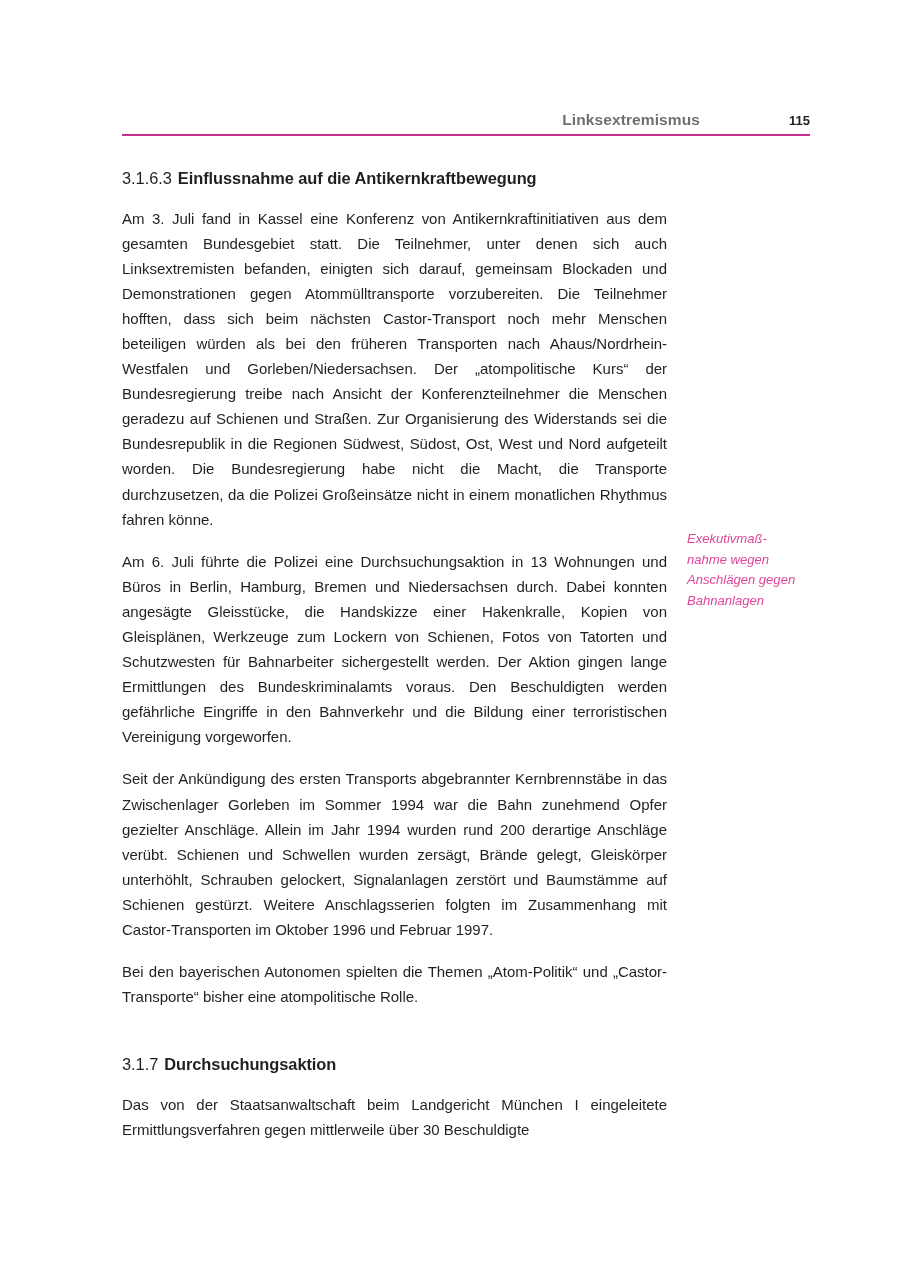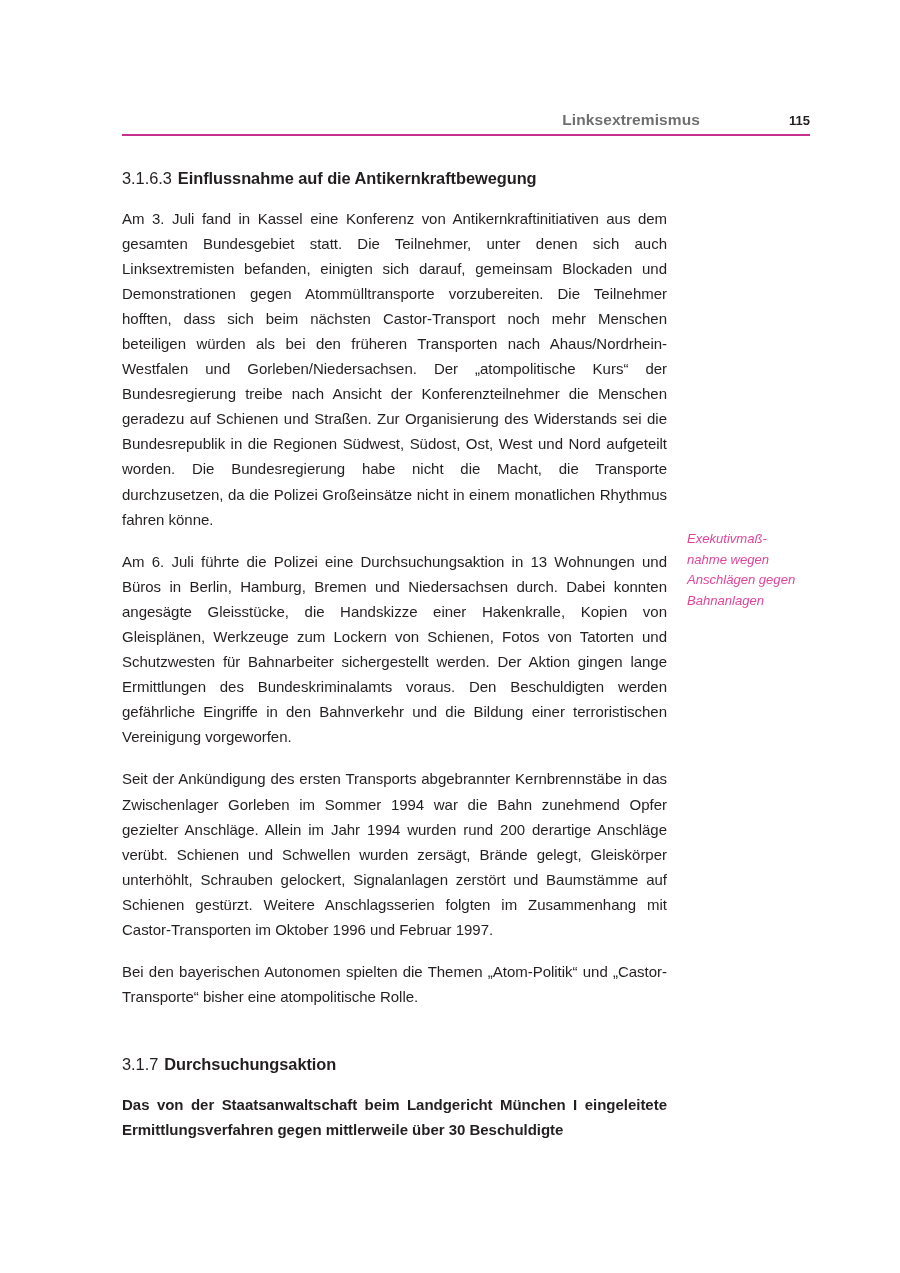--- a/index.html
+++ b/index.html
@@ -89,21 +89,20 @@
     font-size: 15px;
     line-height: 25.1px;
     text-align: justify;
     text-justify: inter-word;
     hyphens: manual;
     color: #231f20;
     letter-spacing: -0.02px;
   }
   p.body-par.last {
     margin-bottom: 16px;
-    font-weight: bold;
   }
 
   .gap-before-section {
     height: 28px;
   }
 
   
   .margin-note {
     position: absolute;
     left: 679px;

